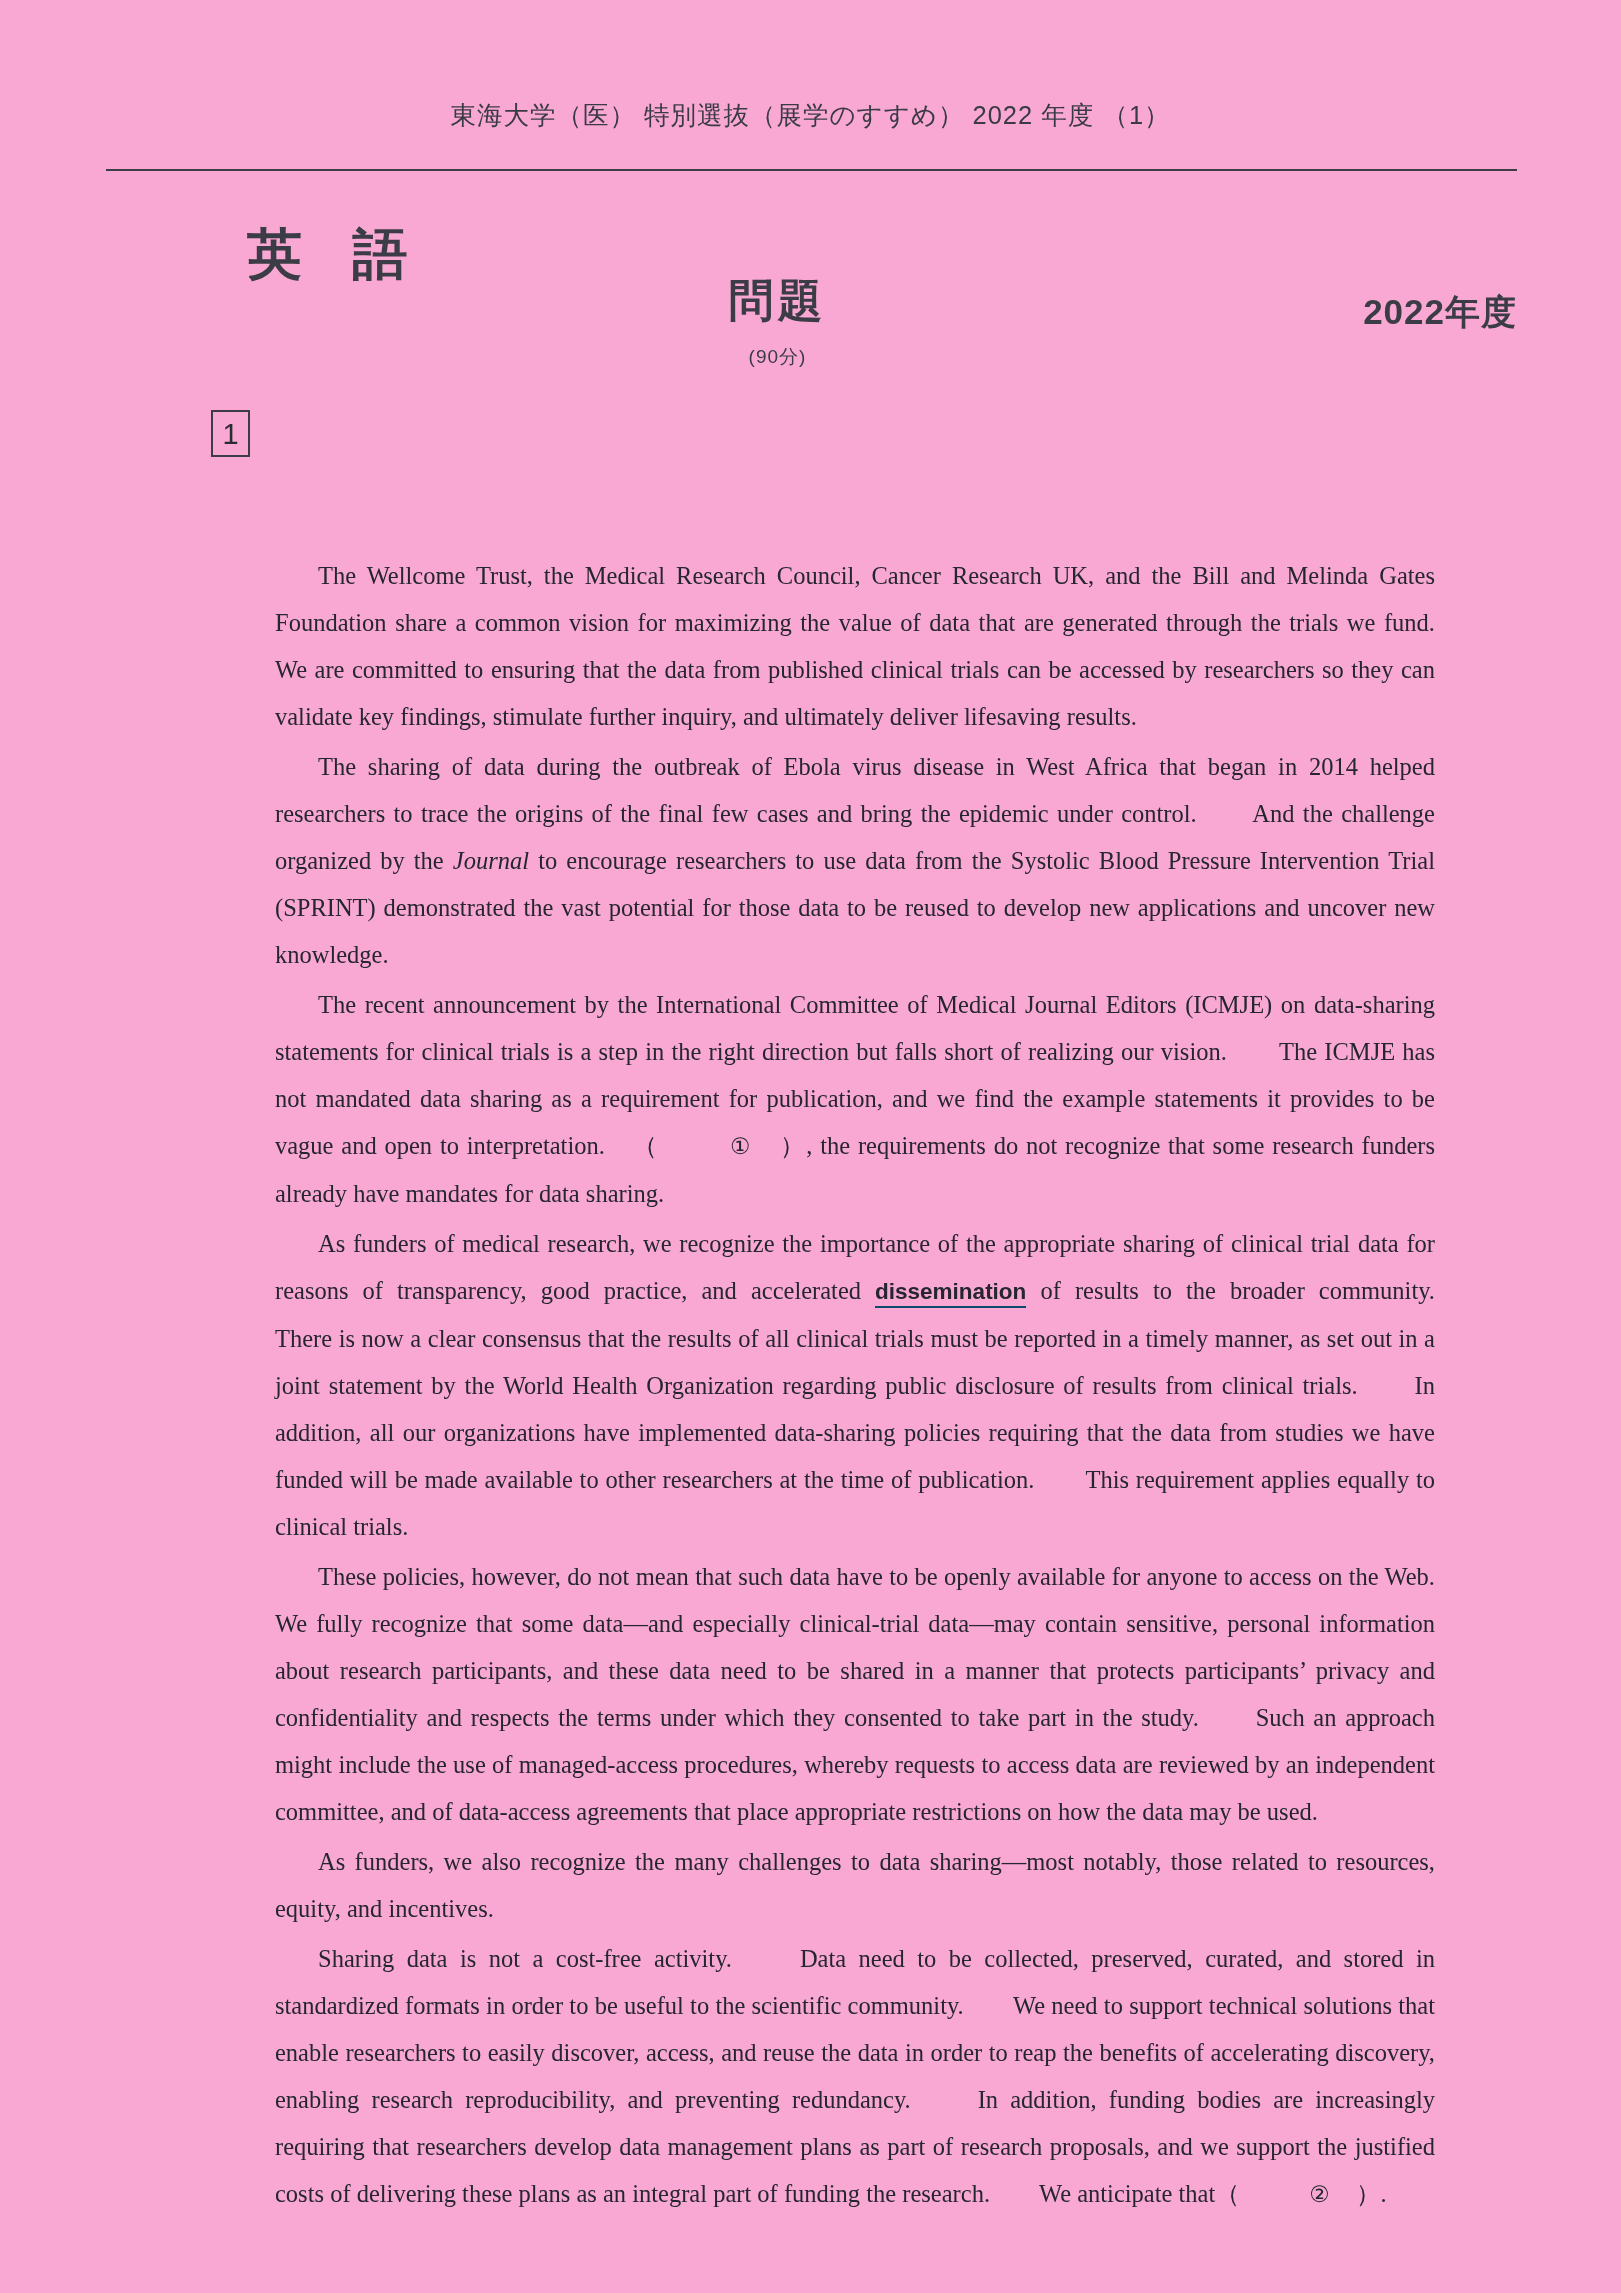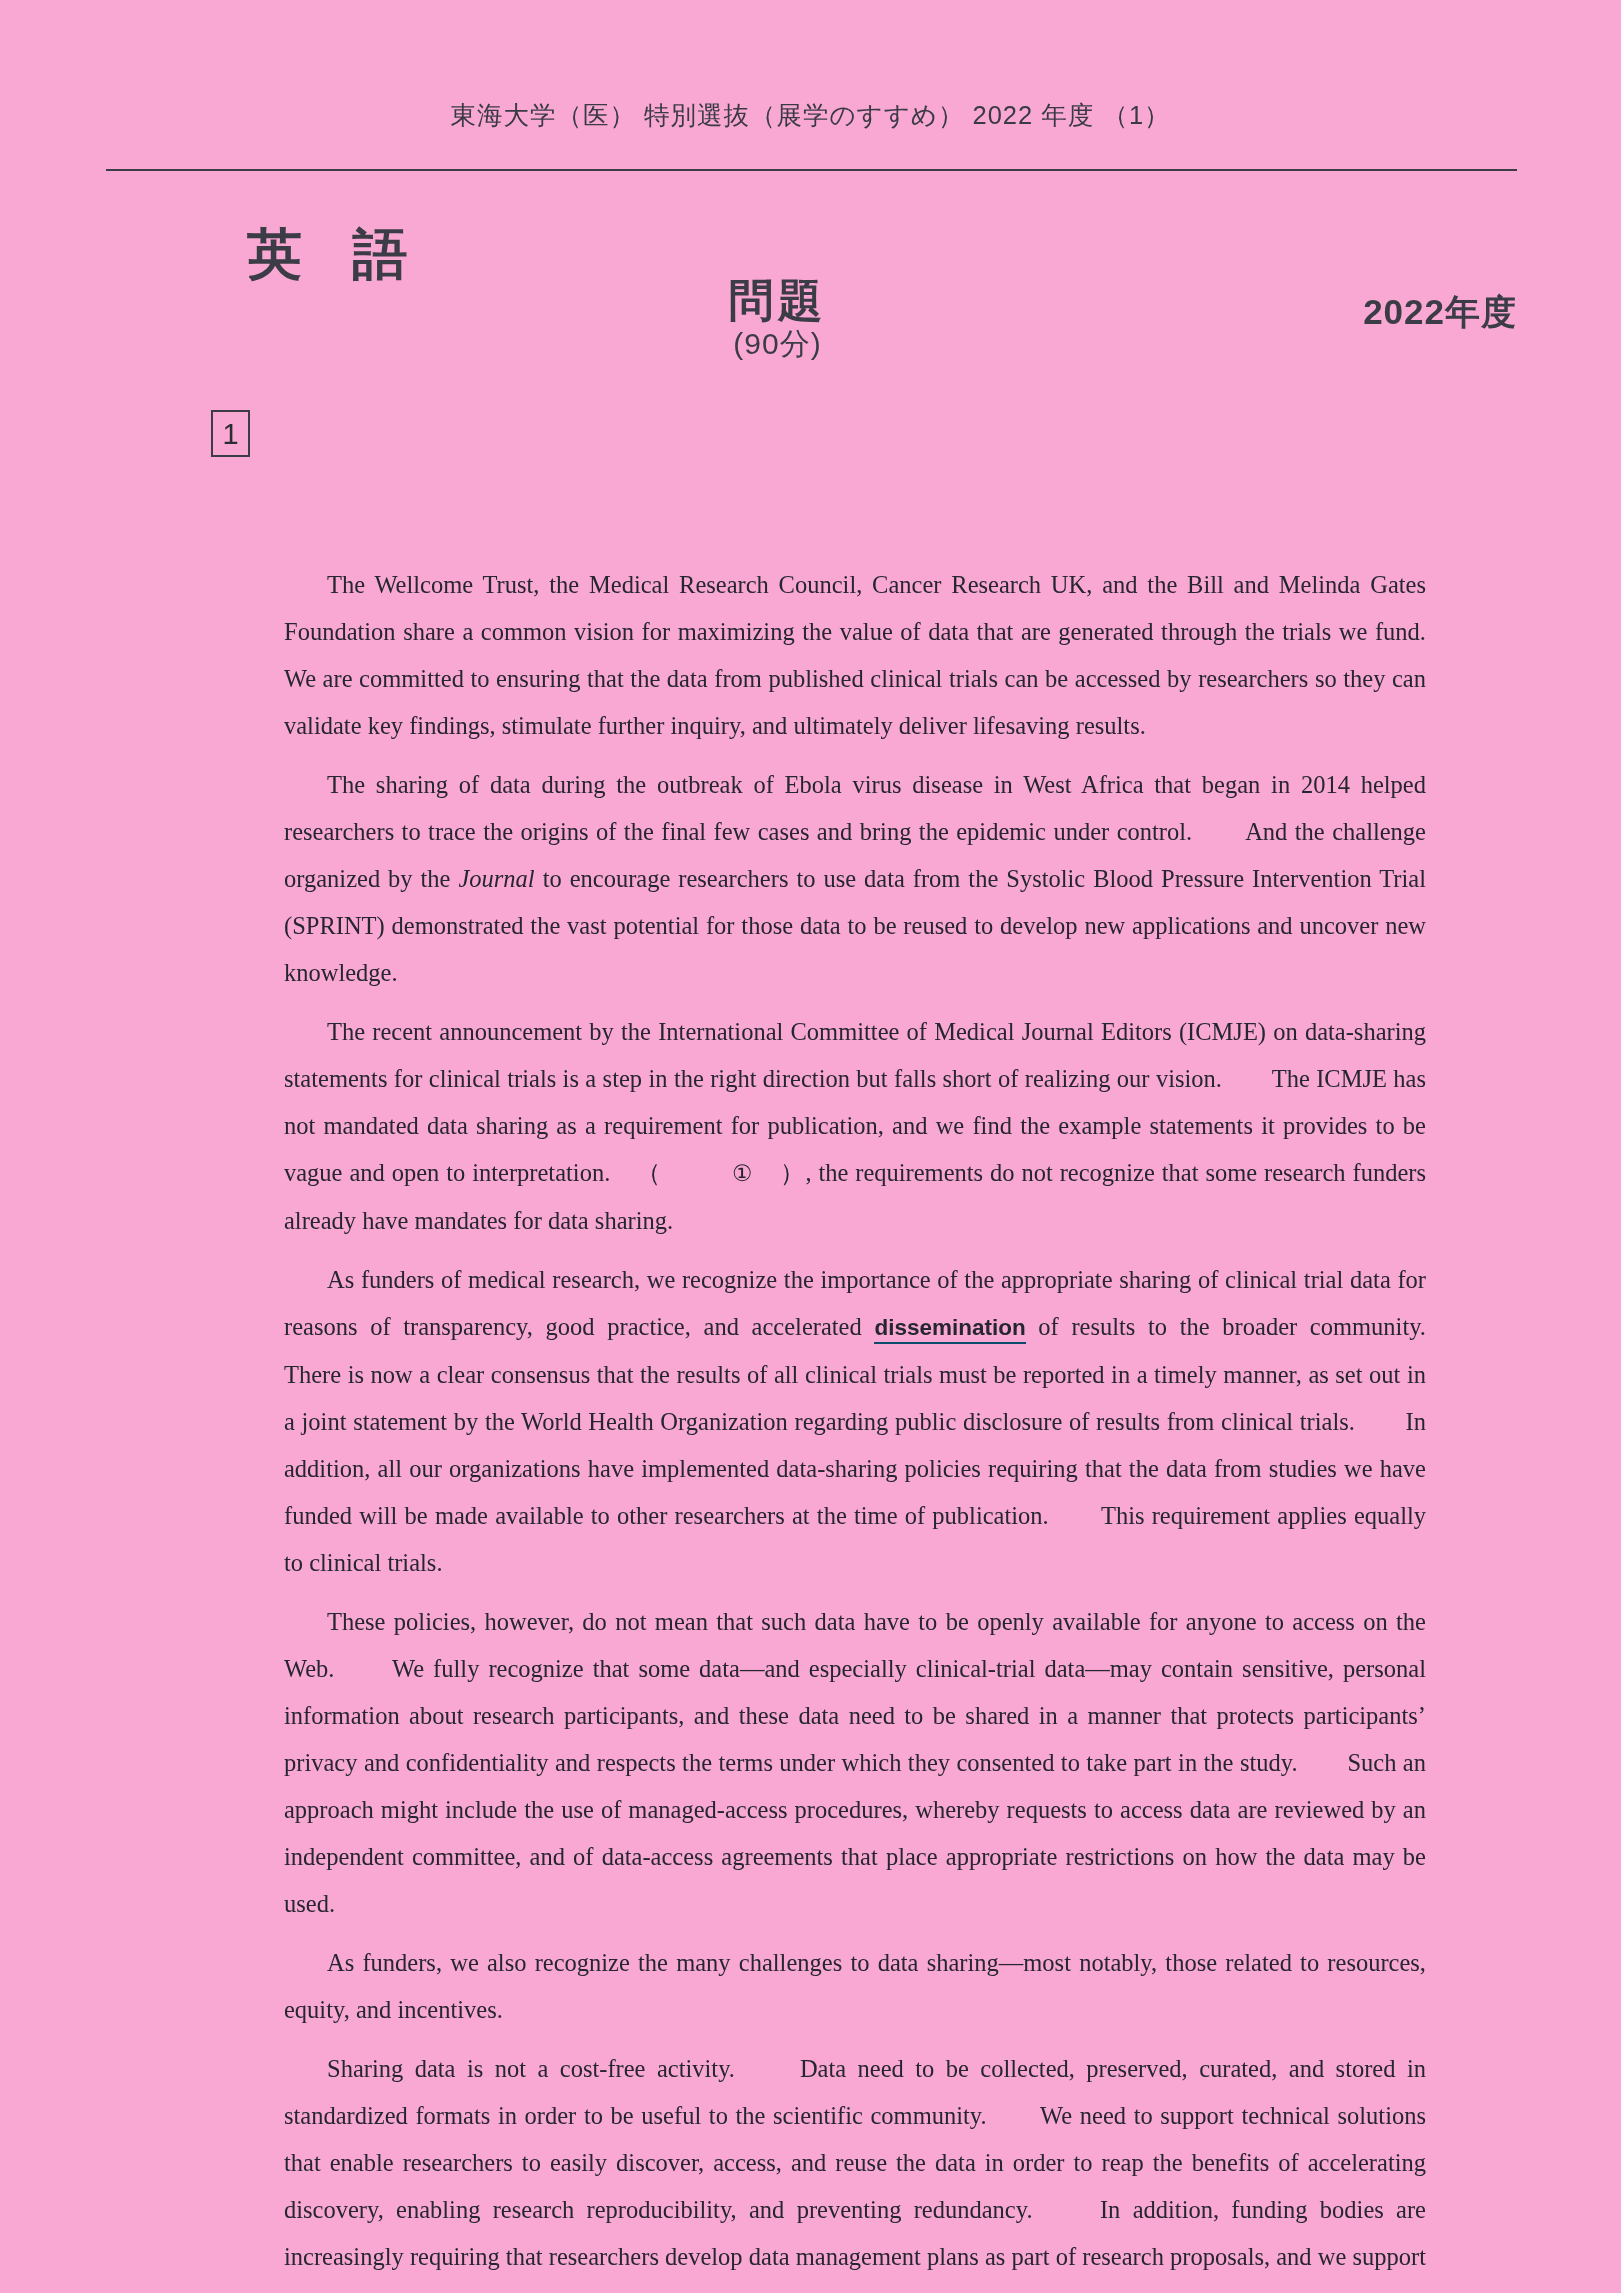--- a/index.html
+++ b/index.html
@@ -71,23 +71,23 @@
   }
   .paper-title {
     font-family: "Liberation Sans", "DejaVu Sans", sans-serif;
     font-size: 45px;
     font-weight: 700;
     letter-spacing: 3.9px;
     color: #3c3c46;
     line-height: 1.05;
   }
   .paper-duration {
-    margin-top: 0;
-    font-family: "Liberation Sans", "DejaVu Sans", sans-serif;
-    font-size: 30px;
+    margin-top: 20px;
+    font-family: "Liberation Sans", "DejaVu Sans", sans-serif;
+    font-size: 19px;
     font-weight: 400;
     color: #3c3c46;
     letter-spacing: 1px;
   }
   .paper-year {
     position: absolute;
     right: 0px;
     top: 81px;
     font-family: "Liberation Sans", "DejaVu Sans", sans-serif;
     font-size: 35px;
@@ -134,21 +134,21 @@
   }
 
   
   .body-block {
     position: absolute;
     top: 549px;
     left: 272px;
     width: 1166px;
   }
   .para {
-    margin: 12px;
+    margin: 3px;
     font-family: "Liberation Serif", "DejaVu Serif", serif;
     font-size: 24.5px;
     line-height: 47px;
     color: #262630;
     text-align: justify;
     text-indent: 43px;
     letter-spacing: 0px;
     -webkit-hyphens: none;
     hyphens: none;
   }

